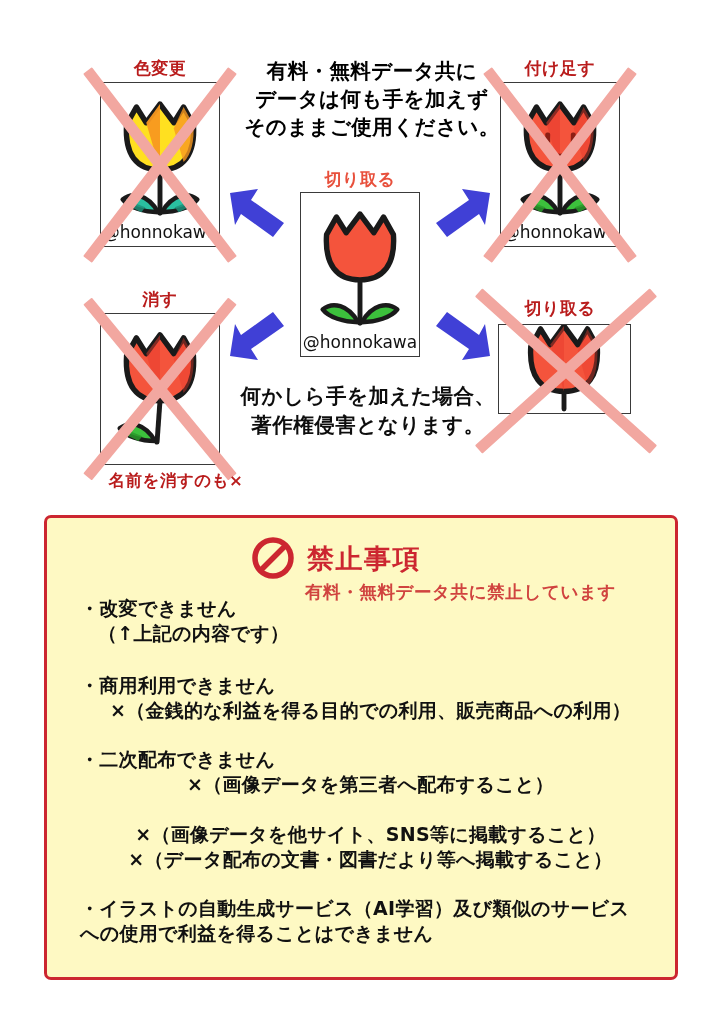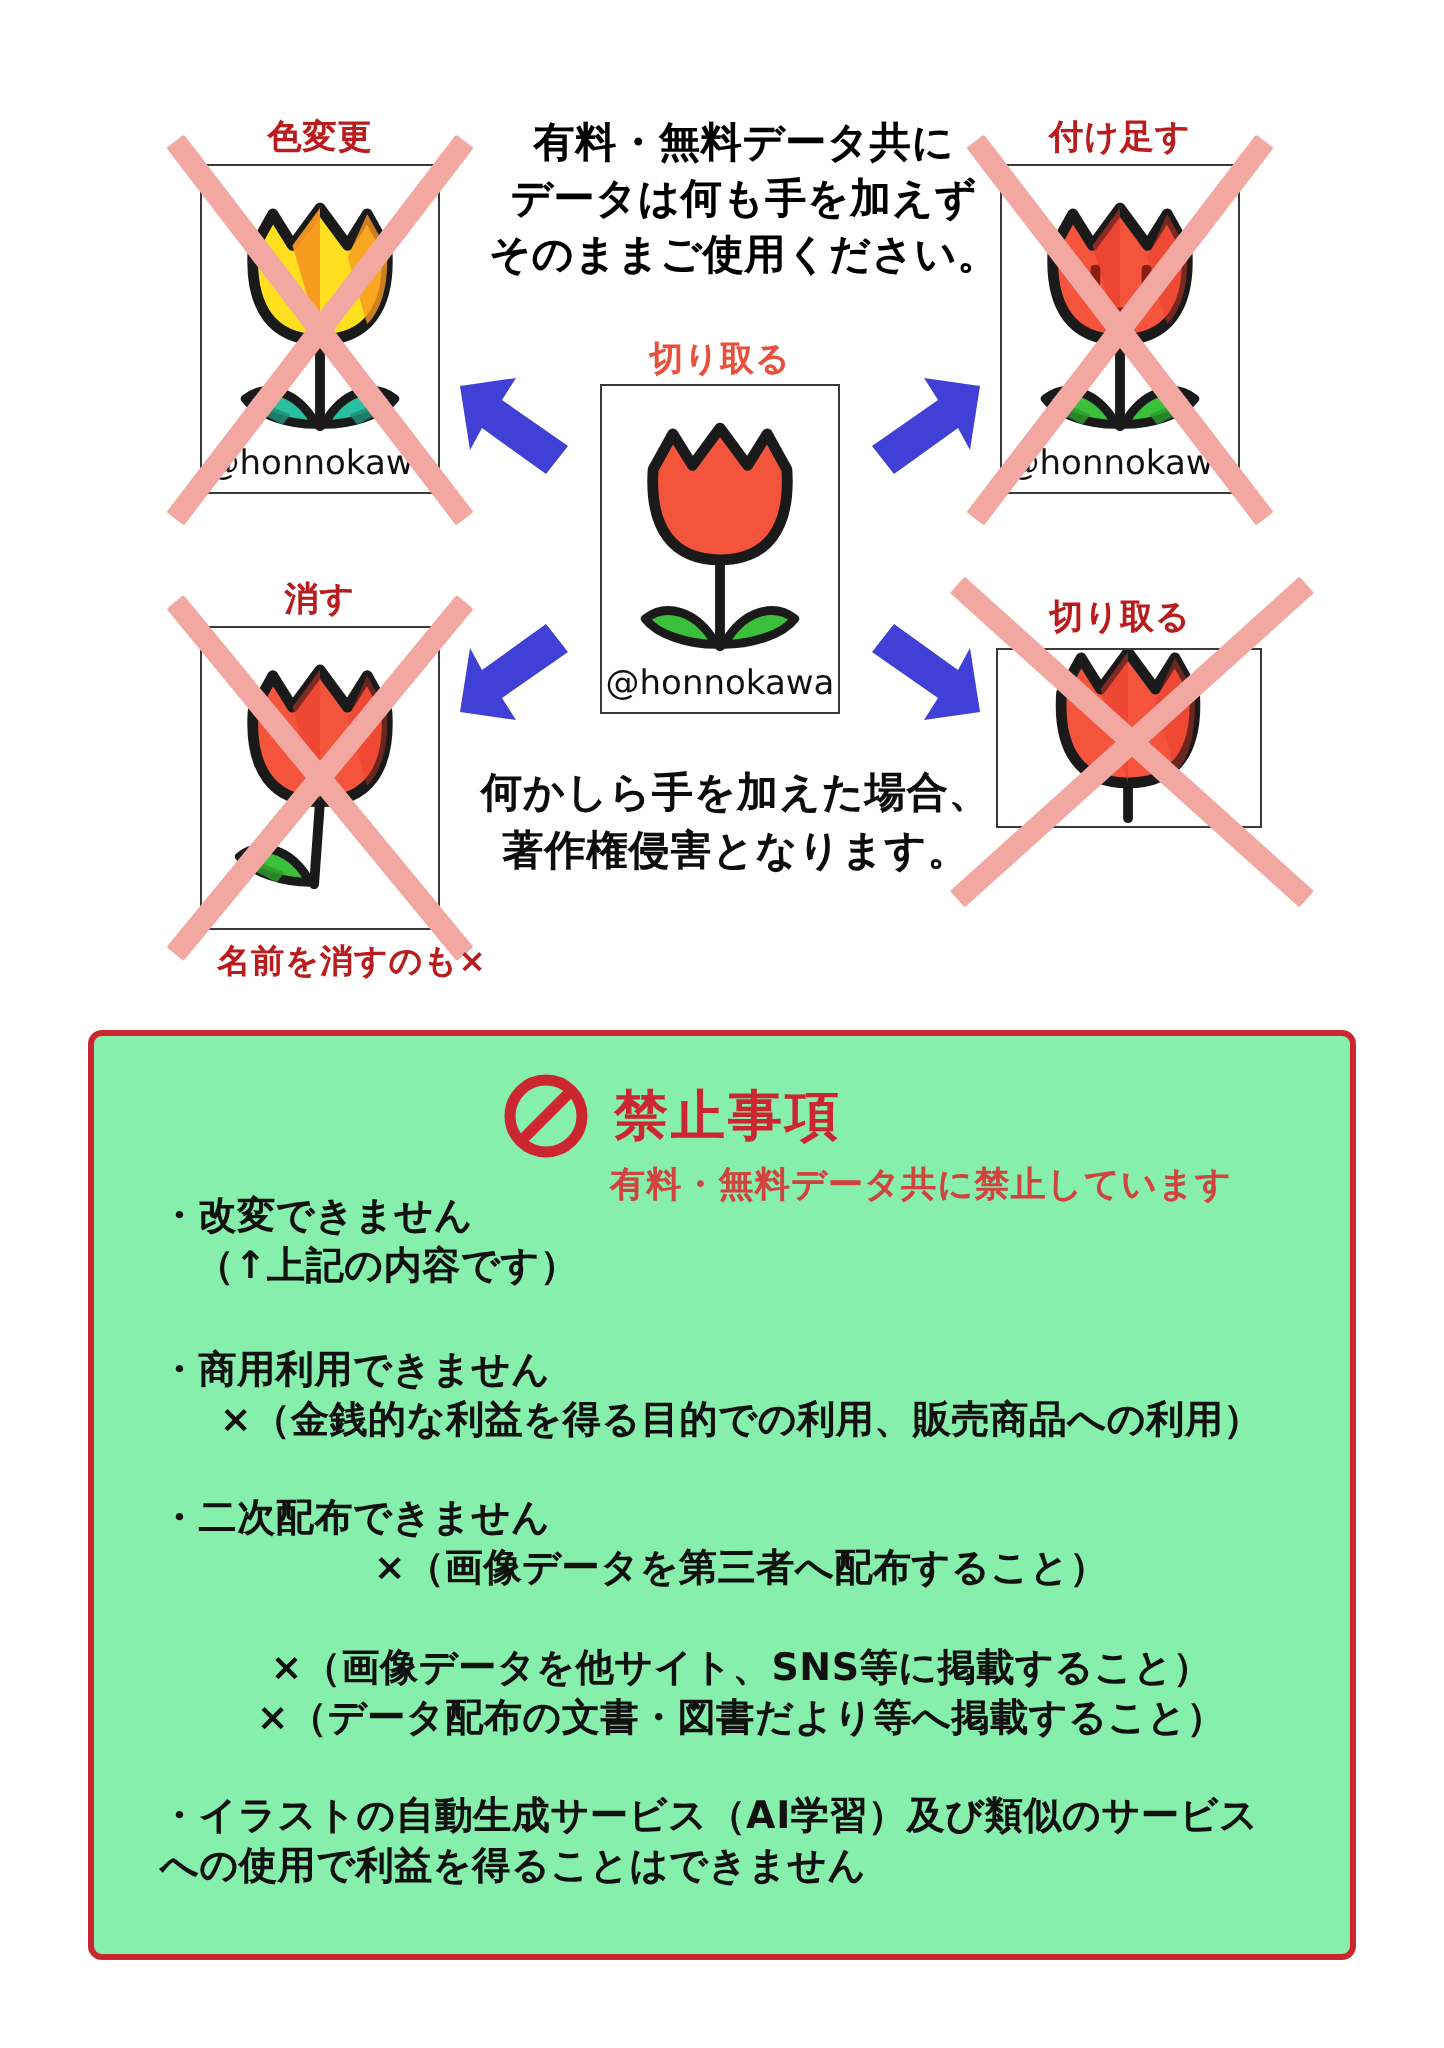--- a/index.html
+++ b/index.html
@@ -89,21 +89,21 @@
   .arrow svg{display:block;}
 
   
   .prohibit-box{
     position:absolute;
     left:44px;top:515px;
     width:634px;height:465px;
     border:3px solid #cc2630;
     border-radius:7px;
     box-sizing:border-box;
-    background:#86efac;
+    background:#fef9c3;
   }
   .ban-row{
     position:absolute;
     left:204px;top:18px;
     display:flex;
     align-items:center;
     gap:12px;
   }
   .ban-icon{width:44px;height:44px;flex:none;}
   .ban-title{

